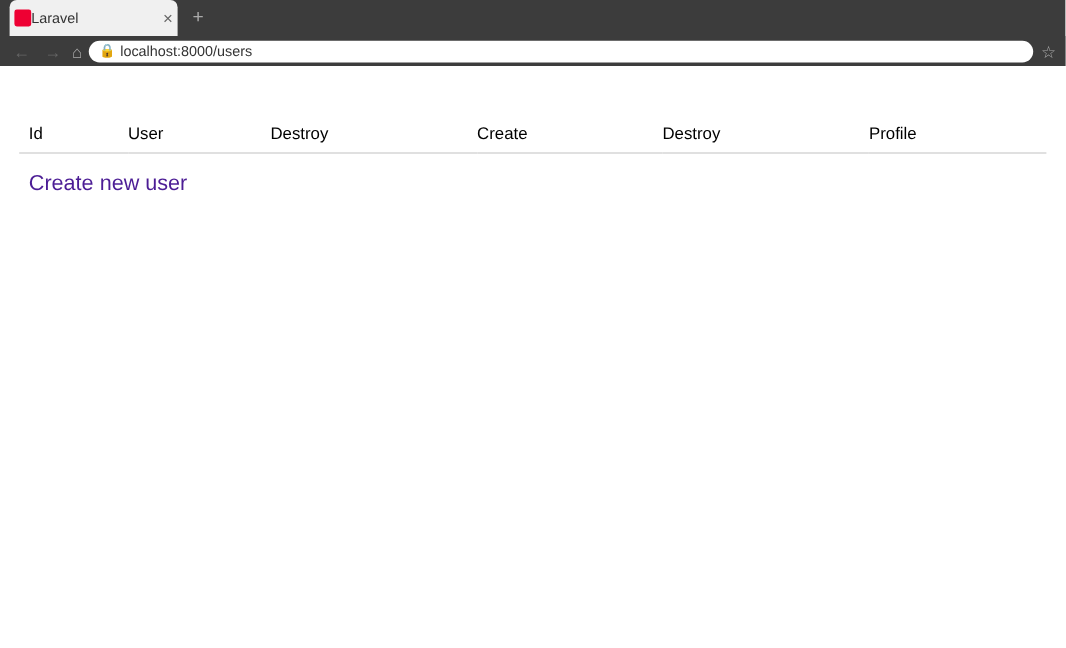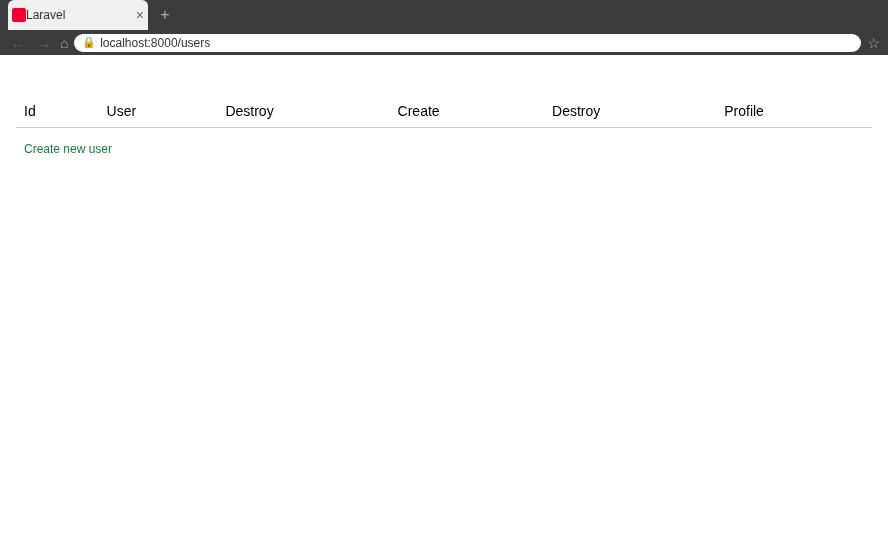--- a/index.html
+++ b/index.html
@@ -158,22 +158,22 @@
       border-bottom: 1px solid #ccc;
     }
 
     .users-table th:first-child {
       padding-left: 8px;
     }
 
     .create-link {
       display: inline-block;
       margin-top: 14px;
-      font-size: 12px;
-      color: #15803d;
+      font-size: 18px;
+      color: #4c1d95;
       text-decoration: none;
       cursor: pointer;
       padding-left: 8px;
     }
   </style>
 </head>
 <body>
 
 <div class="browser-chrome">
 

